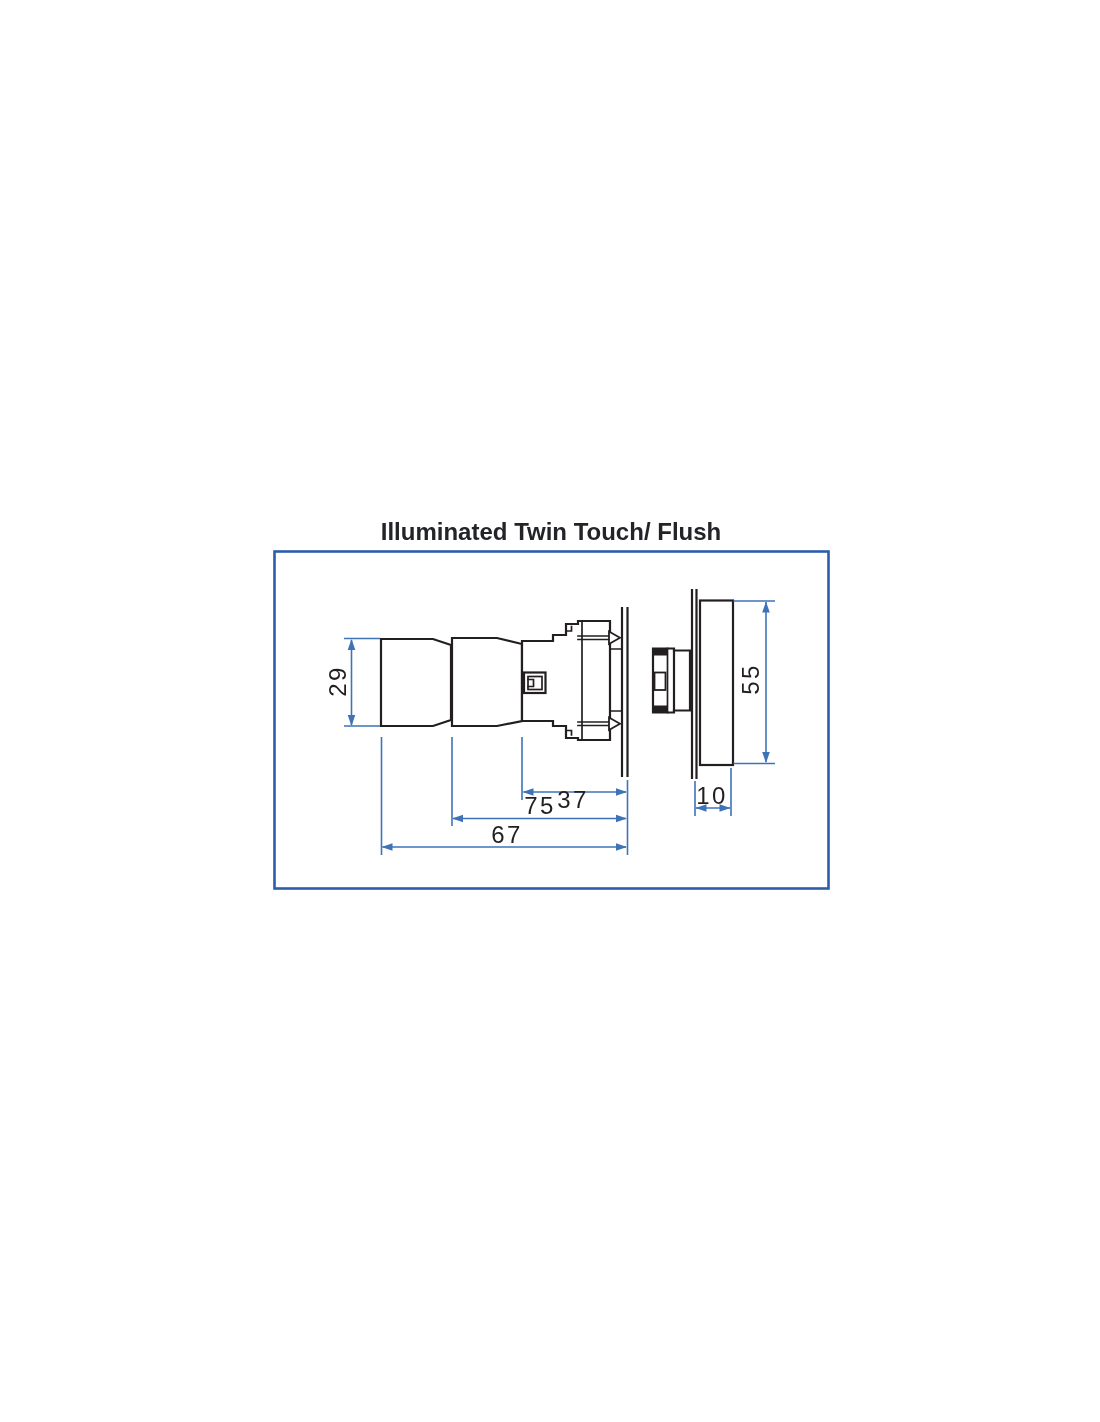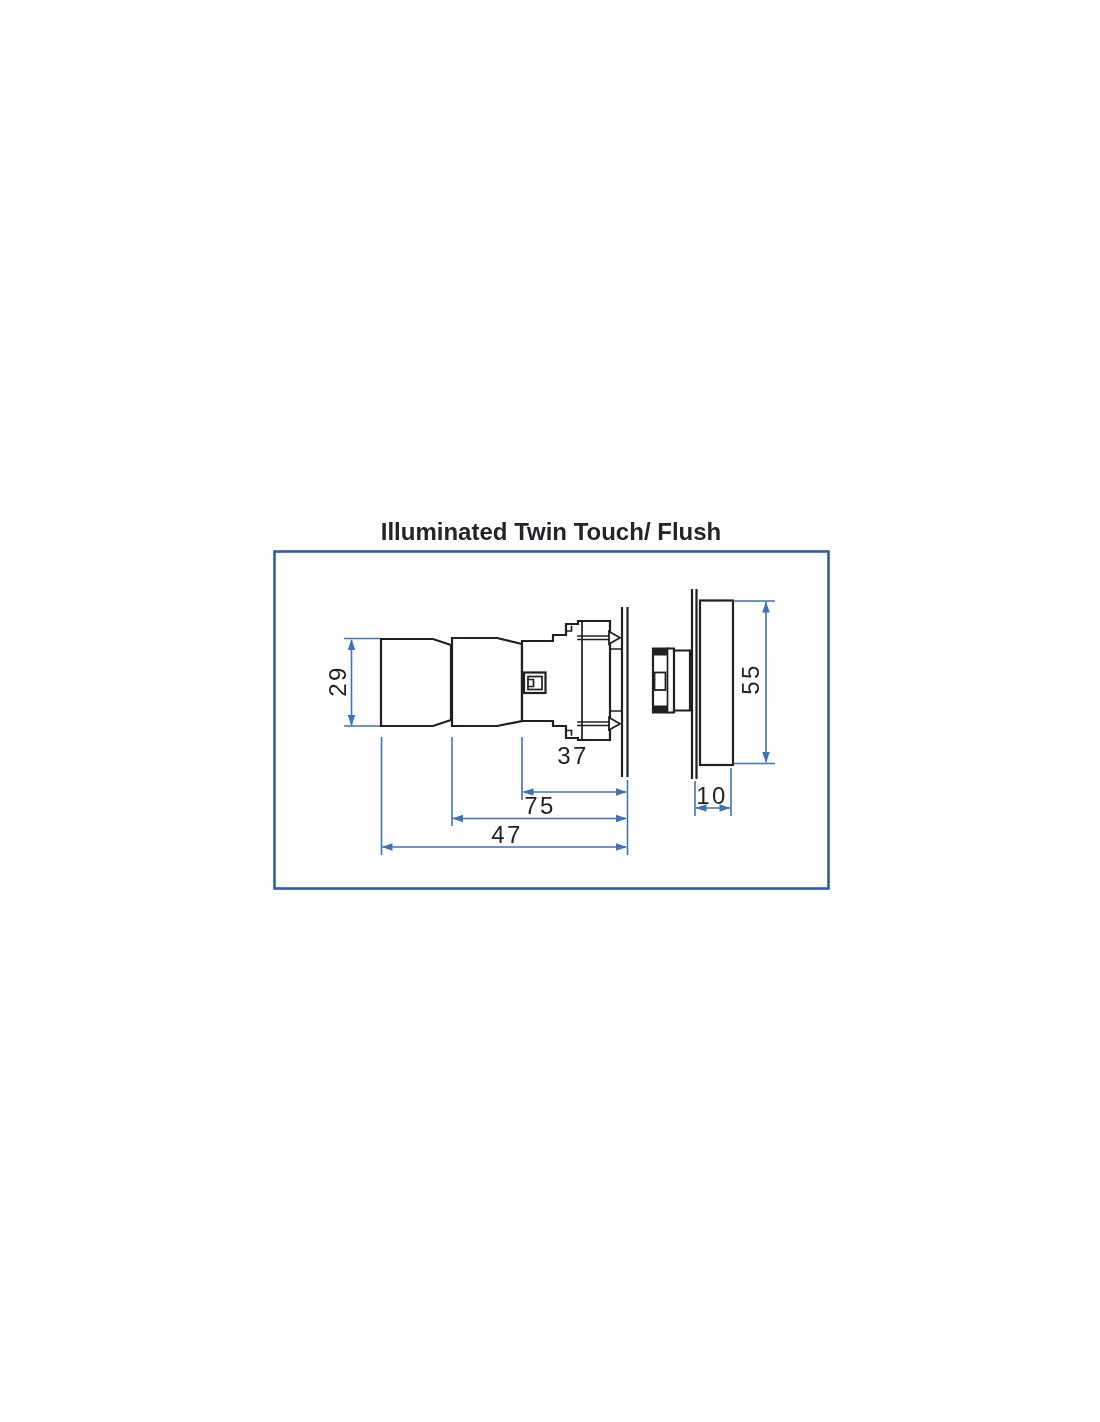--- a/index.html
+++ b/index.html
@@ -149,17 +149,17 @@
         <path class="bl" d="M695,781 V816 M731,768 V816"></path>
         <path class="bl" d="M696,808 H730"></path>
         <polygon class="blarrow" points="695.5,808 706.5,804.2 706.5,811.8"></polygon>
         <polygon class="blarrow" points="730.5,808 719.5,804.2 719.5,811.8"></polygon>
       </g>
     </g>
   </svg>
 
   <div class="dim-label vert" style="left:338px;top:681px">29</div>
   <div class="dim-label vert" style="left:751px;top:679px">55</div>
-  <div class="dim-label" style="left:573px;top:756px">37</div>
+  <div class="dim-label" style="left:573px;top:800px">37</div>
   <div class="dim-label" style="left:540px;top:806px">75</div>
-  <div class="dim-label" style="left:507px;top:835px">47</div>
+  <div class="dim-label" style="left:507px;top:835px">67</div>
   <div class="dim-label" style="left:712px;top:796px">10</div>
 </div>
 
 </body></html>

